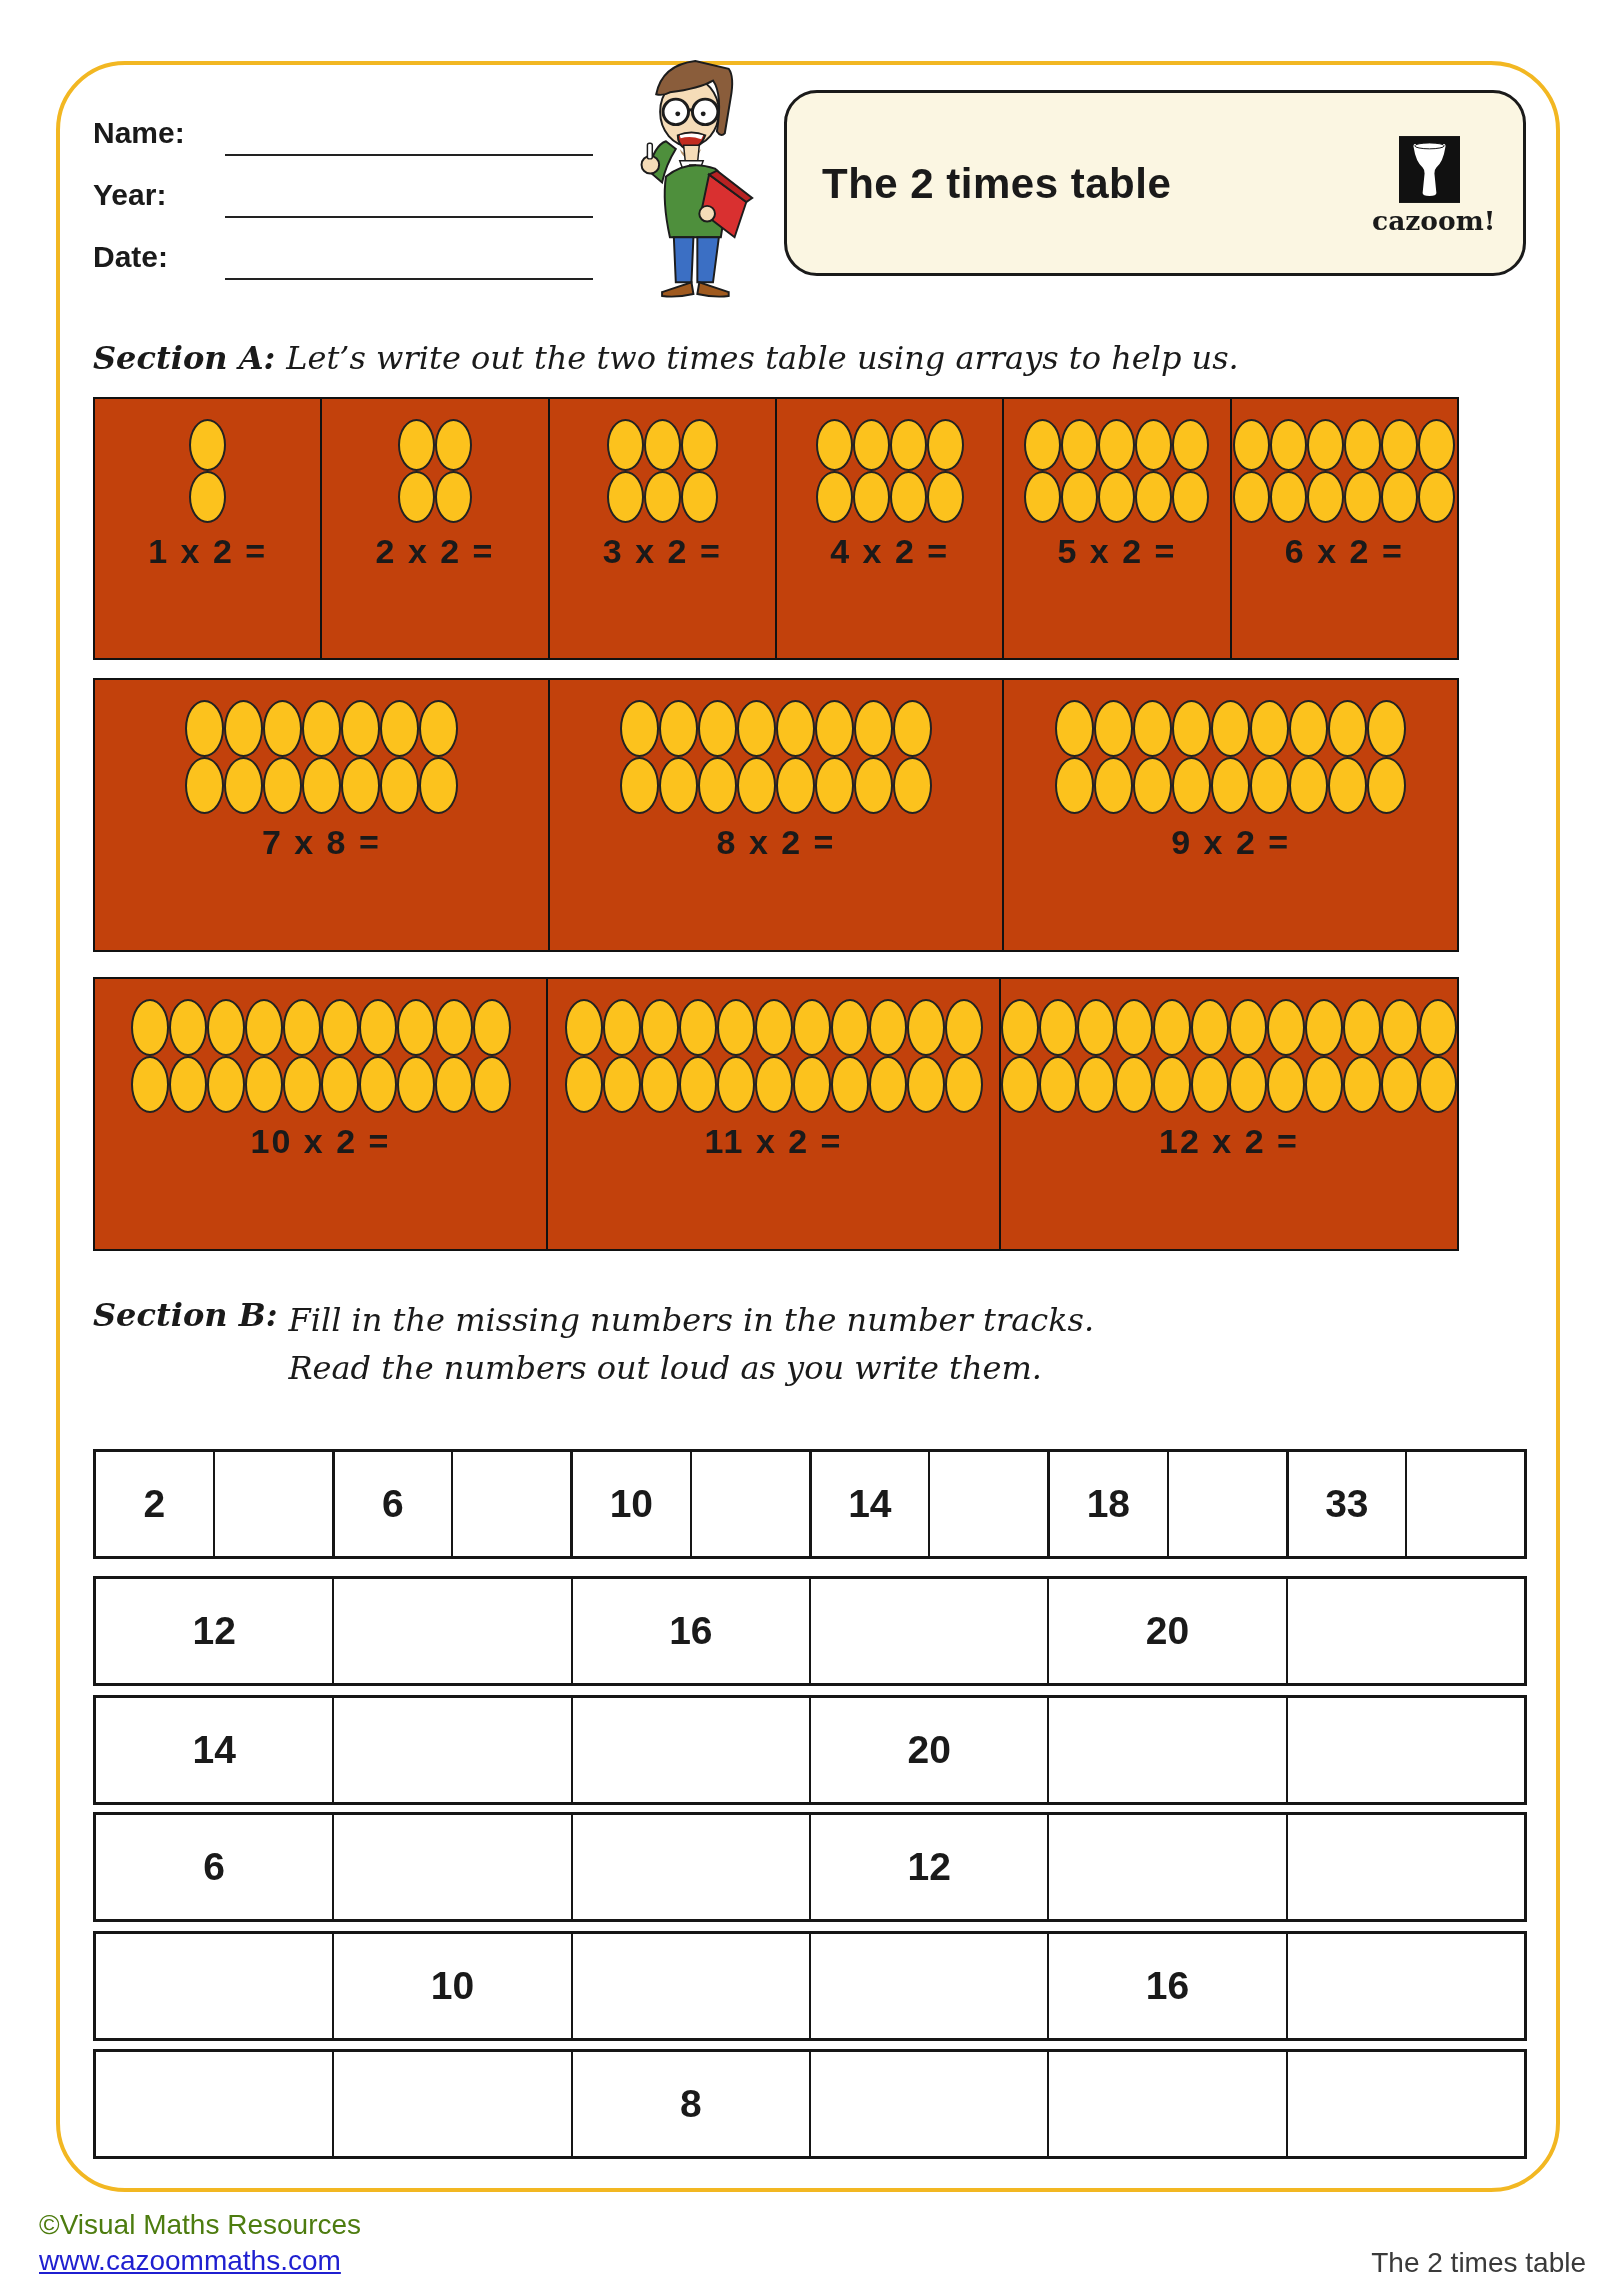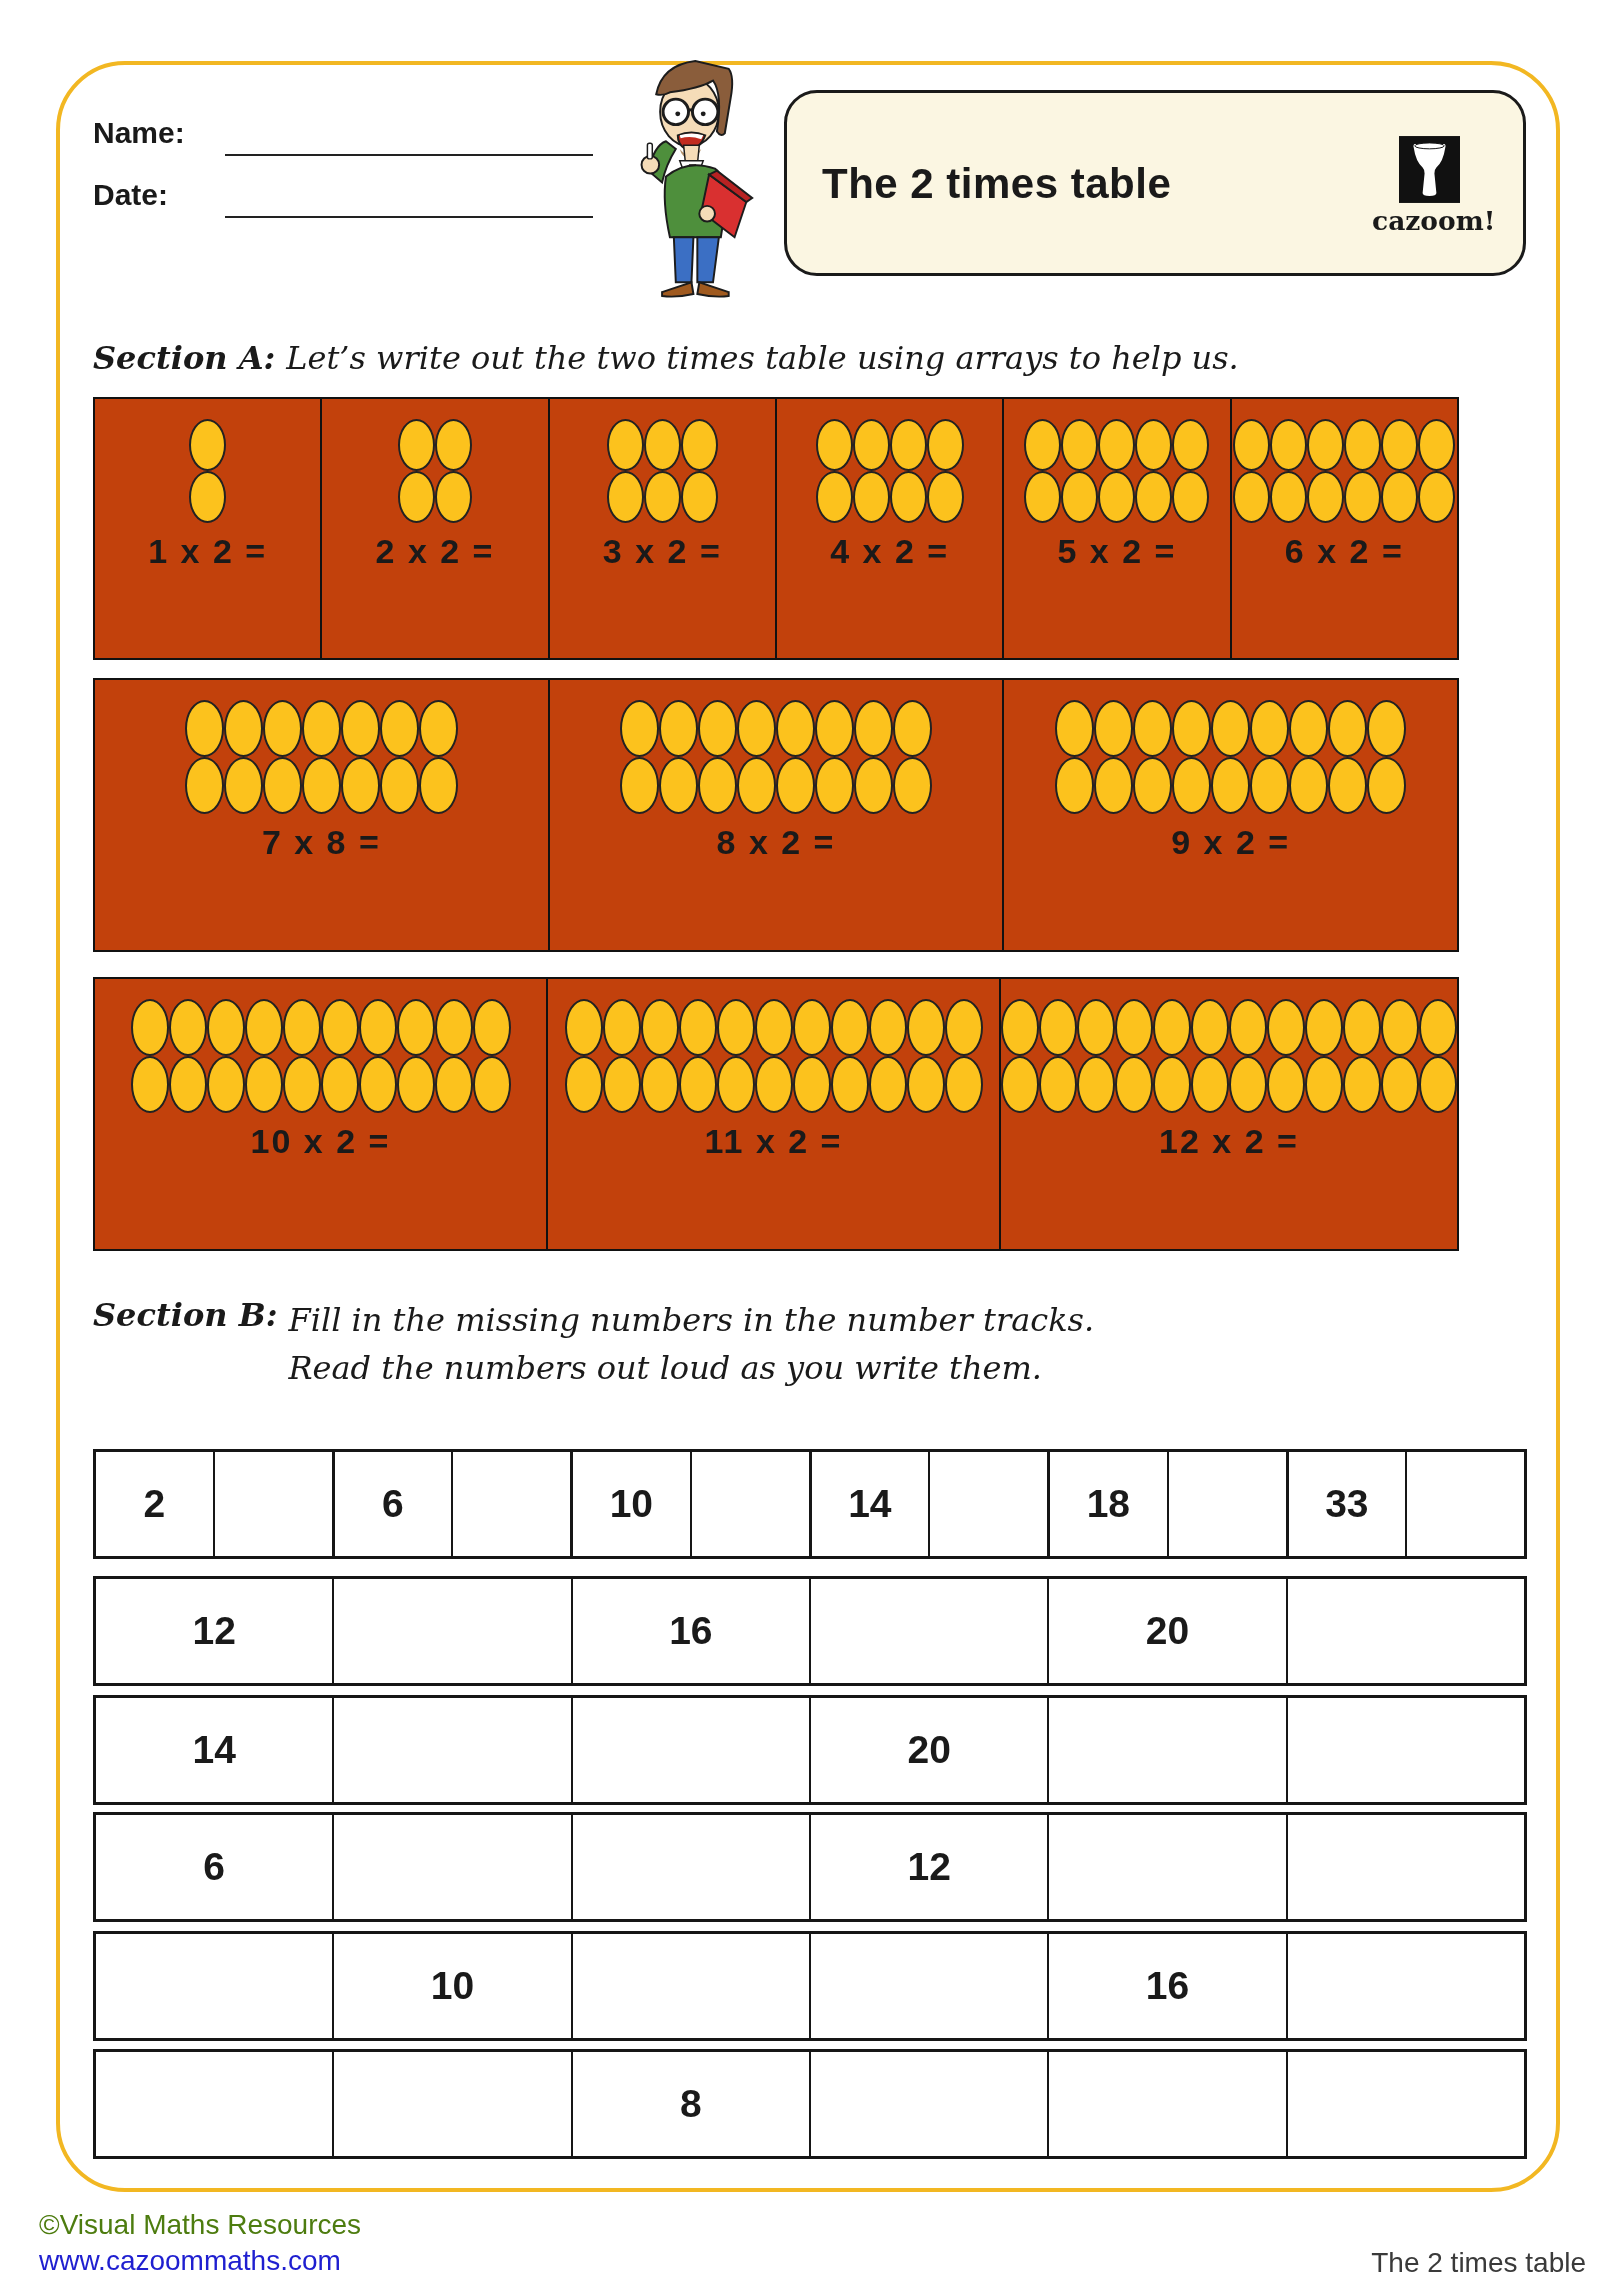--- a/index.html
+++ b/index.html
@@ -54,33 +54,37 @@
   .tcell { flex:1; border-right:2.9px solid #161616; display:flex; align-items:center; justify-content:center;
     font-size:39px; font-weight:bold; }
   .tcell:last-child { border-right:none; }
   .track-12 .tcell { border-right:2px solid #161616; }
   .track-12 .tcell:nth-child(even) { border-right:3.9px solid #161616; }
   .track-12 .tcell:last-child { border-right:none; }
 
   
   .footer-copy { position:absolute; left:39px; top:2209px; font-size:28px; color:#4d7c0f; }
   .footer-link { position:absolute; left:39px; top:2245px; font-size:28px; color:#1f1fd0;
-    cursor:pointer; }
+    text-decoration:underline; cursor:pointer; }
   .footer-right { position:absolute; right:35px; top:2247px; font-size:28px; color:#3a3a3a; }
 </style>
 </head>
 <body>
 
 <div class="page">
 
   <div class="sheet-border"></div>
 
   <div class="fields">
     <div class="field-row">
       <span class="field-label">Name:</span>
+      <span class="field-line"></span>
+    </div>
+    <div class="field-row">
+      <span class="field-label">Year:</span>
       <span class="field-line"></span>
     </div>
     <div class="field-row">
       <span class="field-label">Date:</span>
       <span class="field-line"></span>
     </div>
   </div>
 
   <svg class="teacher" viewBox="0 0 145 248">
 

